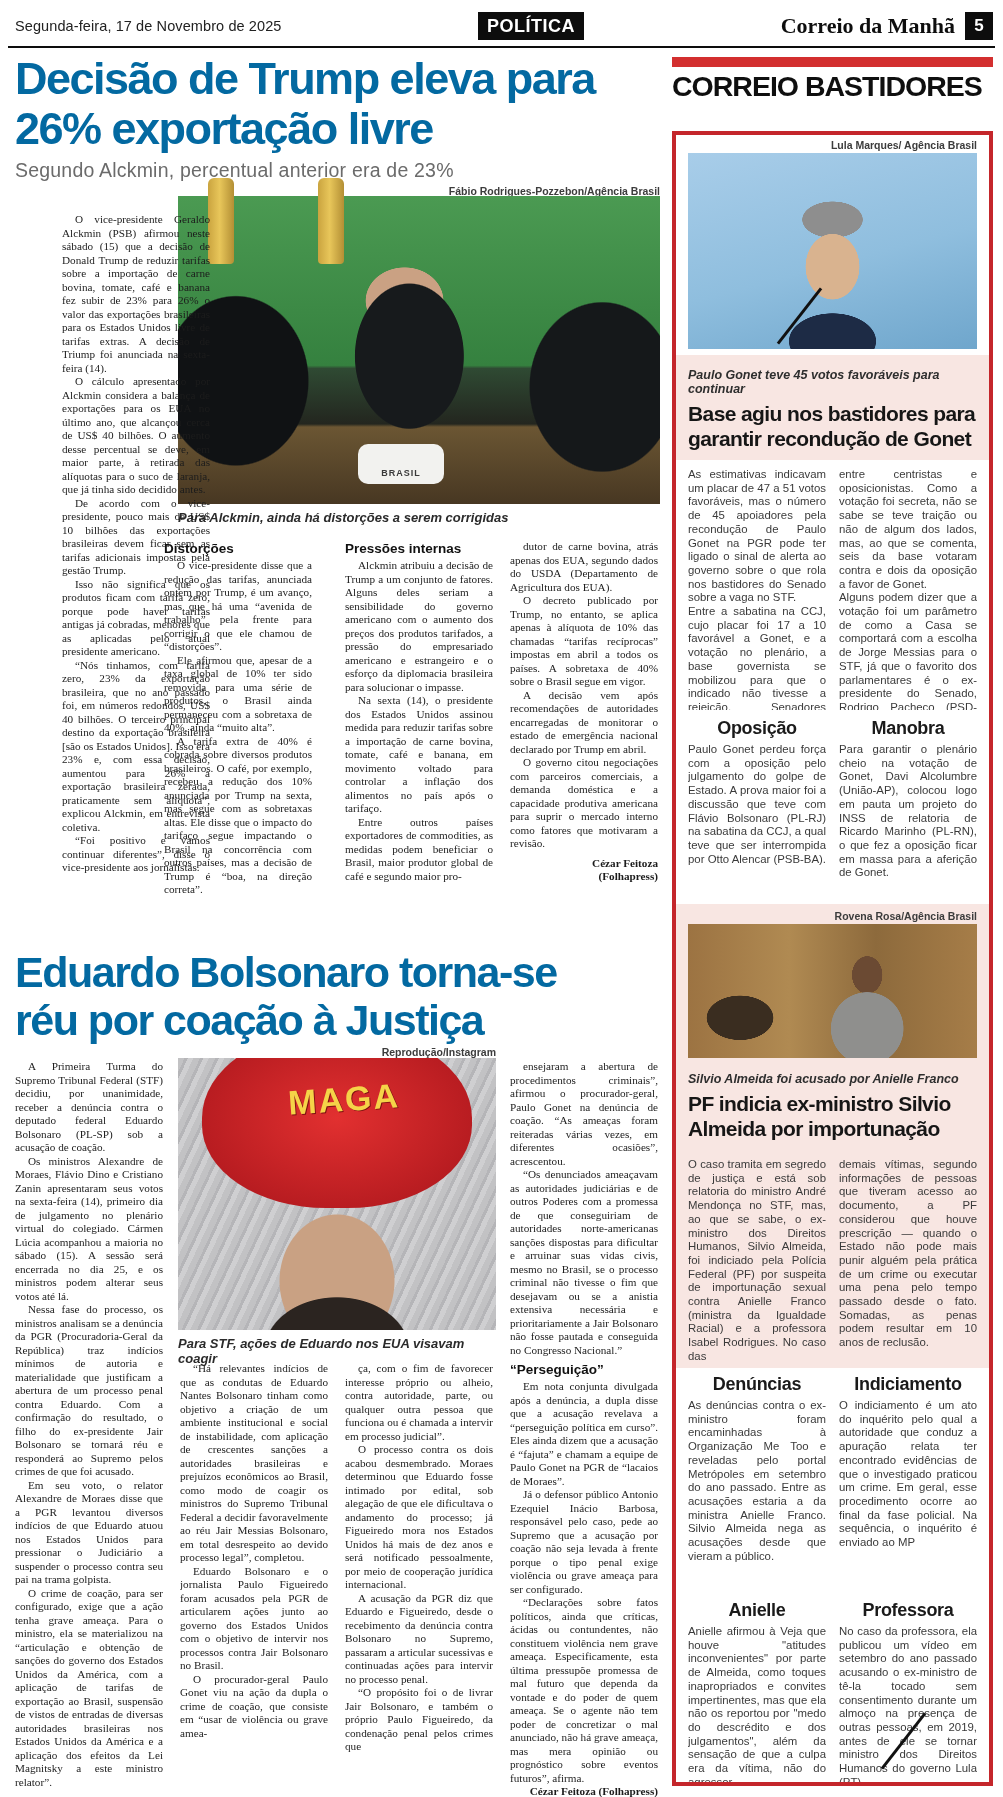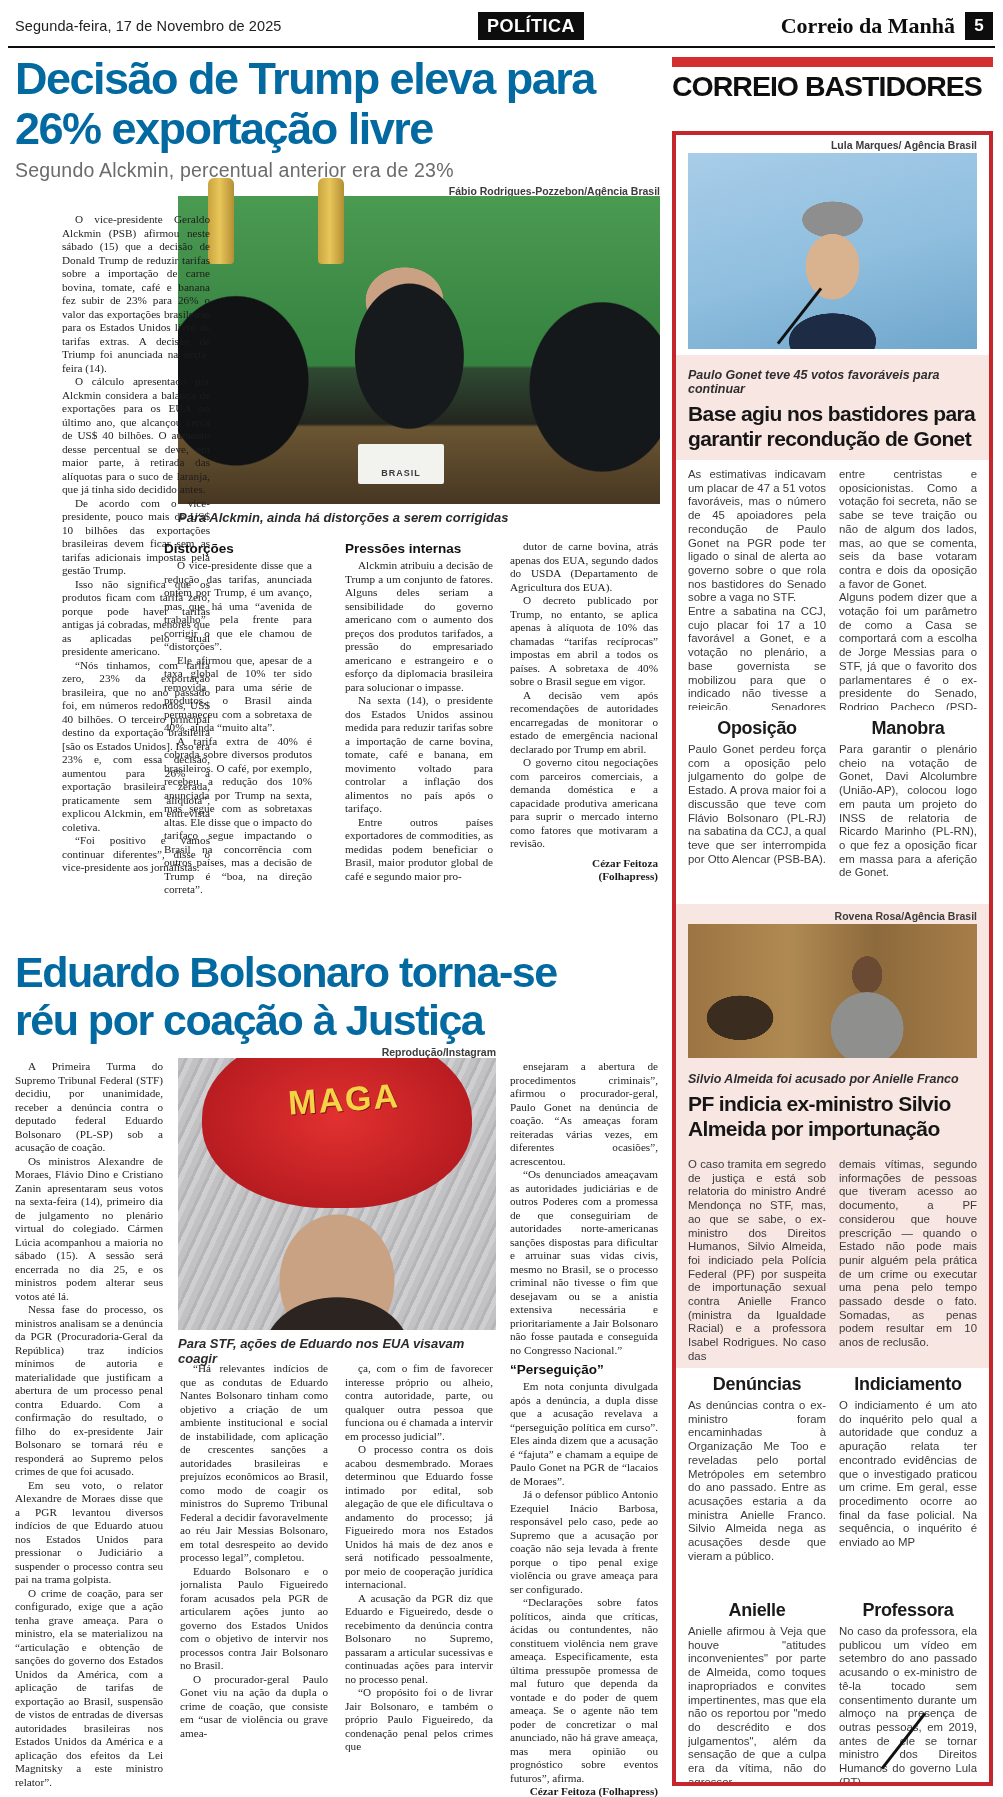--- a/index.html
+++ b/index.html
@@ -34,21 +34,21 @@
   .ph-alckmin { left:178px; top:196px; width:482px; height:308px;
     background:
       radial-gradient(ellipse 90px 120px at 48% 52%, #171a1c 0 60%, transparent 61%),
       radial-gradient(ellipse 70px 60px at 47% 34%, #caa183 0 55%, transparent 56%),
       radial-gradient(ellipse 120px 140px at 12% 60%, #101214 0 60%, transparent 61%),
       radial-gradient(ellipse 120px 140px at 88% 62%, #15181a 0 60%, transparent 61%),
       linear-gradient(180deg, #4b9a52 0%, #35813f 55%, #2f4a33 56%, #23261f 74%, #6b5633 75%, #473722 100%);
   }
   .bottle { position:absolute; width:26px; height:86px; border-radius:6px 6px 4px 4px; background:linear-gradient(90deg,#caa43f,#e8c65a 45%,#b38f34); top:178px; }
   .bottle.b1 { left:208px; } .bottle.b2 { left:318px; }
-  .ph-sign { position:absolute; left:180px; top:248px; width:86px; height:40px; background:#f2f2ef; border-radius:2px;
+  .ph-sign { position:absolute; left:180px; top:248px; width:86px; height:40px; background:#f2f2ef; border-radius:10px;
              font-size:9px; font-weight:bold; color:#3a3a3a; text-align:center; line-height:58px; letter-spacing:1px; }
   .ph-eduardo { left:178px; top:1058px; width:318px; height:272px;
     background:
       radial-gradient(ellipse 120px 90px at 50% 108%, #2b2420 0 60%, transparent 61%),
       radial-gradient(ellipse 95px 110px at 50% 82%, #c9a183 0 60%, transparent 61%),
       repeating-linear-gradient(115deg, #c2c2c4 0 6px, #b5b5b8 6px 9px, #cfcfd1 9px 14px);
   }
   .cap { position:absolute; left:24px; top:-30px; width:270px; height:180px; background:radial-gradient(#e23030,#b31a1f 80%); border-radius:50% 50% 46% 46%; }
   .cap-text { position:absolute; left:86px; top:52px; font-weight:bold; font-size:34px; color:#f5d348; letter-spacing:2px; transform:rotate(-4deg); text-shadow:1px 1px 0 #7d1111; }
   .ph-gonet {

